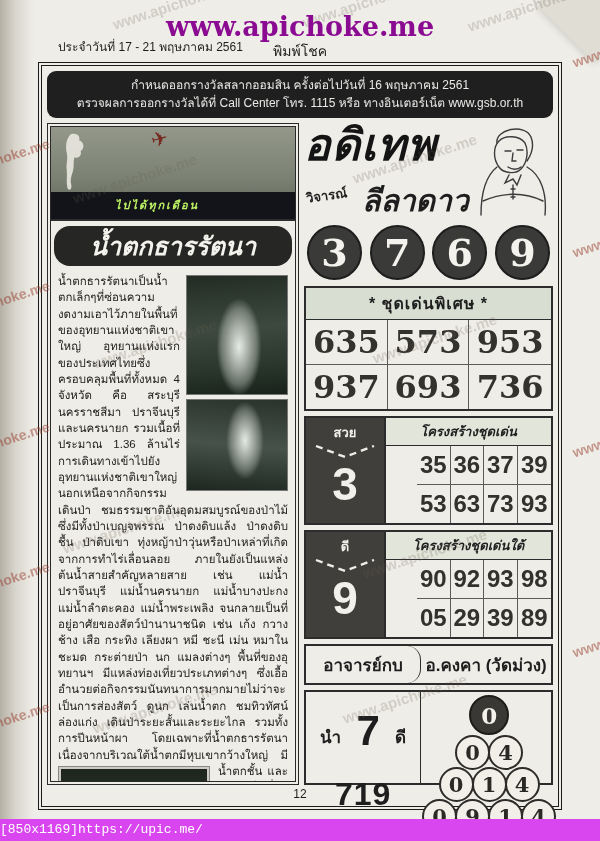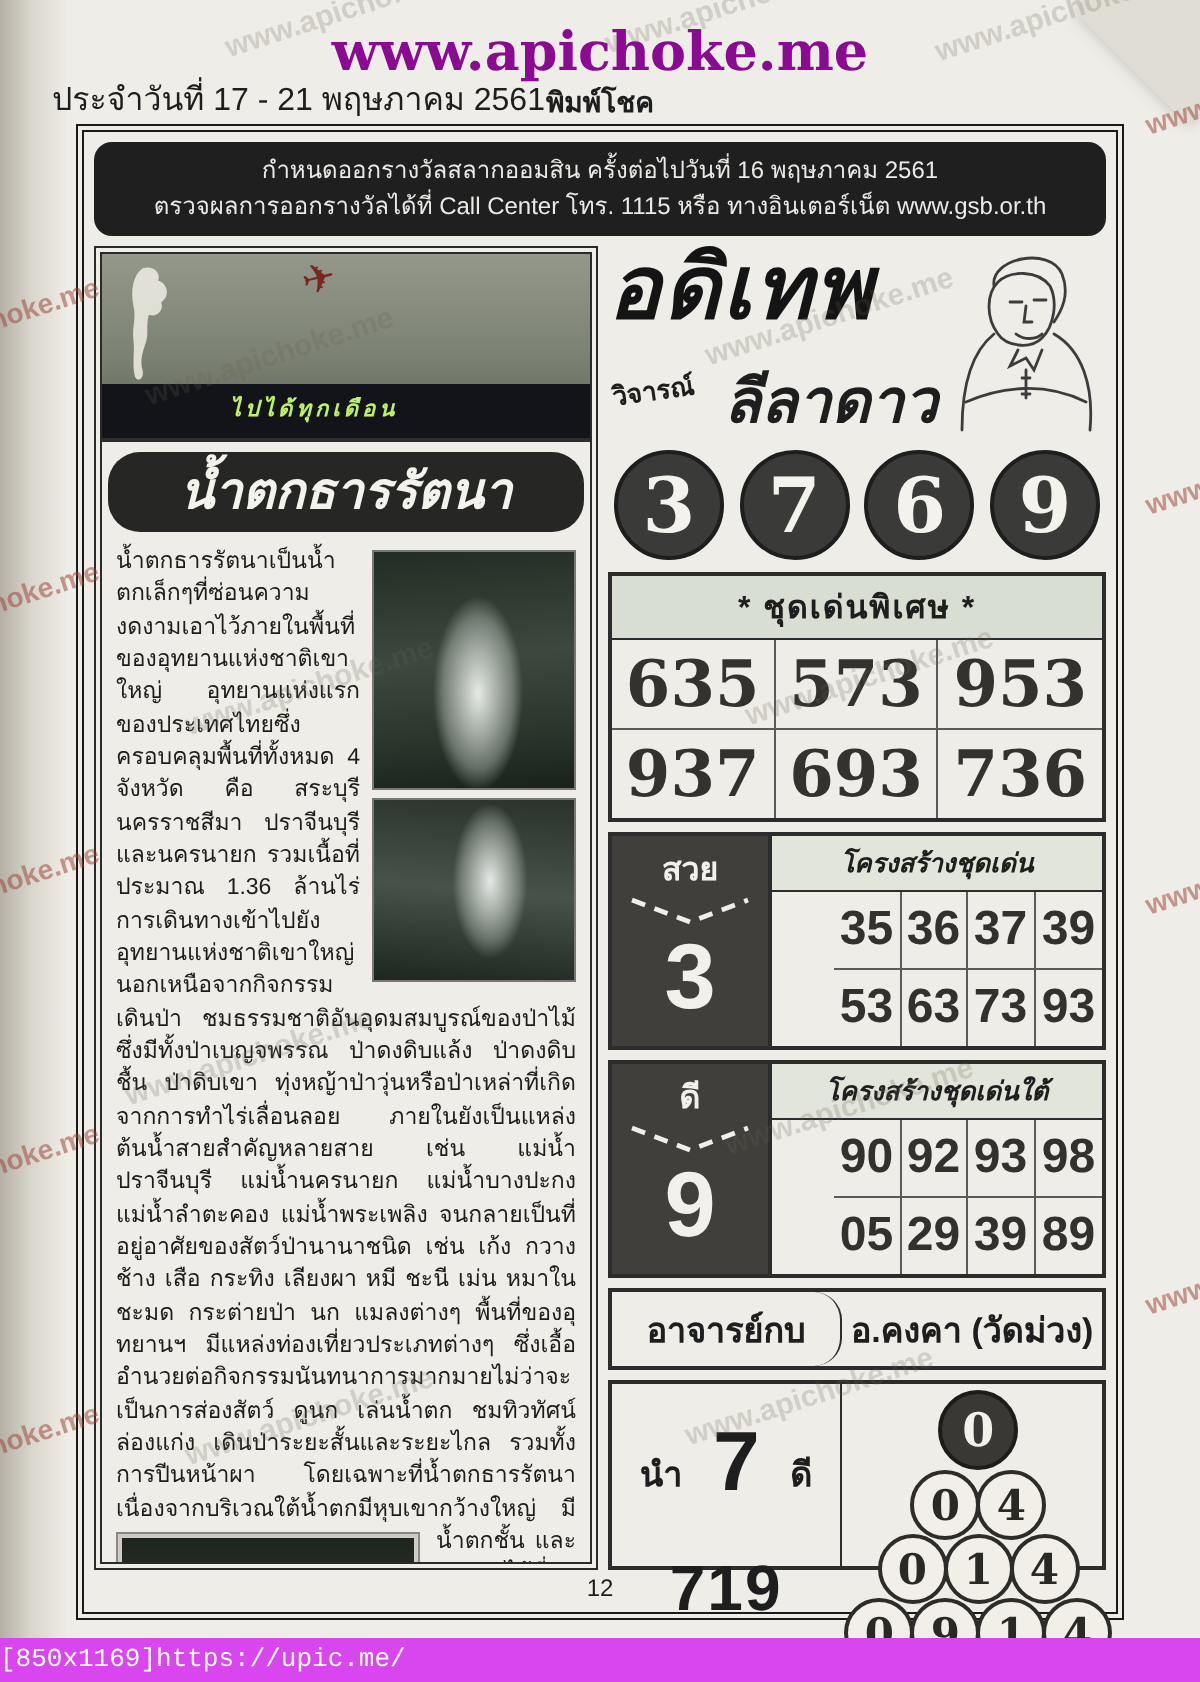--- a/index.html
+++ b/index.html
@@ -9,23 +9,23 @@
        background:linear-gradient(90deg,#b4b0a6,#d8d5cc 45%,#efede7);z-index:1;}
   .curl{position:absolute;right:-34px;top:-34px;width:80px;height:80px;background:#e0ddd4;
        transform:rotate(45deg);box-shadow:0 0 8px rgba(0,0,0,.2);z-index:2;}
   
   .wm-top{position:absolute;top:11px;left:0;right:0;text-align:center;z-index:40;
        font-family:"DejaVu Serif",serif;font-weight:bold;font-size:27px;color:#8a0a92;}
   .wm-d{position:absolute;z-index:35;pointer-events:none;font-weight:bold;font-size:15px;
        color:rgba(105,95,82,.22);transform:rotate(-18deg);white-space:nowrap;}
   .wm-edge{position:absolute;z-index:36;pointer-events:none;font-weight:bold;font-size:14px;
        color:rgba(152,62,45,.5);transform:rotate(-18deg);white-space:nowrap;}
-  .date-line{position:absolute;top:37px;left:26px;font-size:16px;z-index:5;}
+  .date-line{position:absolute;top:37px;left:58px;font-size:12px;z-index:5;}
   .masthead{position:absolute;top:40px;left:0;right:0;text-align:center;font-size:14px;
-       font-weight:bold;z-index:5;}
+       font-weight:normal;z-index:5;}
   
   .frame{position:absolute;left:38px;top:62px;width:524px;height:748px;
        border:1px solid #1a1a1a;padding:2px;box-sizing:border-box;z-index:10;background:#efede7;}
   .frame-inner{width:100%;height:100%;border:1px solid #1a1a1a;box-sizing:border-box;
        padding:5px;display:flex;flex-direction:column;}
   .announce{background:#1f1f1f;border-radius:9px;color:#e9e9e6;text-align:center;
        padding:5px 4px 6px;font-size:12px;line-height:1.5;}
   .cols{display:flex;gap:5px;margin-top:5px;flex:1;min-height:0;}
   .col-left{width:252px;flex:none;}
   .box-double{border:1px solid #2a2a2a;padding:2px;height:100%;box-sizing:border-box;}
@@ -75,21 +75,21 @@
   .settable .hdr{background:#d8dfd2;text-align:center;font-weight:bold;font-size:16px;
        padding:3px 0;border-bottom:1px solid #2c2c2c;letter-spacing:1px;}
   .setgrid{display:grid;grid-template-columns:1fr 1fr 1fr;}
   .setgrid .cell{border-right:1px solid #5a5a5a;border-bottom:1px solid #5a5a5a;text-align:center;
        font-family:"DejaVu Serif",serif;font-size:32px;font-weight:bold;color:#34322e;padding:3px 0;}
   .setgrid .cell:nth-child(3n){border-right:none;}
   .setgrid .cell:nth-child(n+4){border-bottom:none;}
   .structure{display:flex;border:2px solid #2c2c2c;flex:none;}
   .badge{width:78px;flex:none;background:#403f3b;border-right:2px solid #2c2c2c;display:flex;
        flex-direction:column;align-items:center;color:#f2f0ea;padding:4px 0 2px;}
-  .badge .lbl{font-size:16px;font-weight:bold;}
+  .badge .lbl{font-size:13px;font-weight:bold;}
   .badge .num{font-size:46px;font-weight:900;line-height:1;}
   .struct-right{flex:1;display:flex;flex-direction:column;min-width:0;}
   .struct-title{background:#e2e5da;text-align:center;font-weight:bold;font-style:italic;
        font-size:13px;padding:3px 0;border-bottom:1px solid #2c2c2c;}
   .structgrid{display:grid;grid-template-columns:repeat(4,1fr);flex:1;margin-left:31px;}
   .structgrid .cell{border-right:1px solid #5a5a5a;display:flex;align-items:center;
        justify-content:center;font-size:24px;font-weight:bold;color:#33312d;padding:5px 0;}
   .structgrid .cell:nth-child(4n){border-right:none;}
   .structgrid .cell:nth-child(n+5){border-top:1px solid #5a5a5a;}
   .masters{display:grid;grid-template-columns:47% 53%;border:2px solid #2c2c2c;flex:none;}

